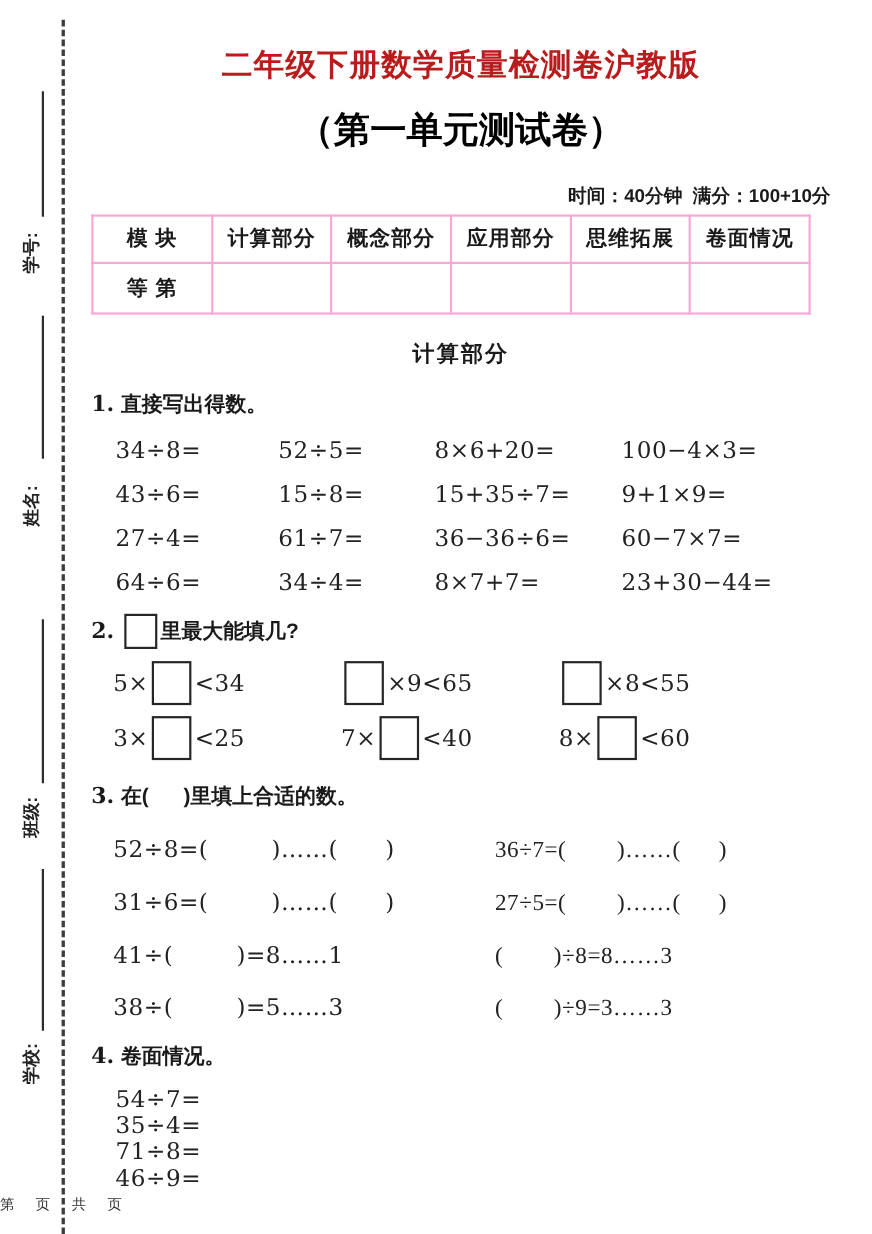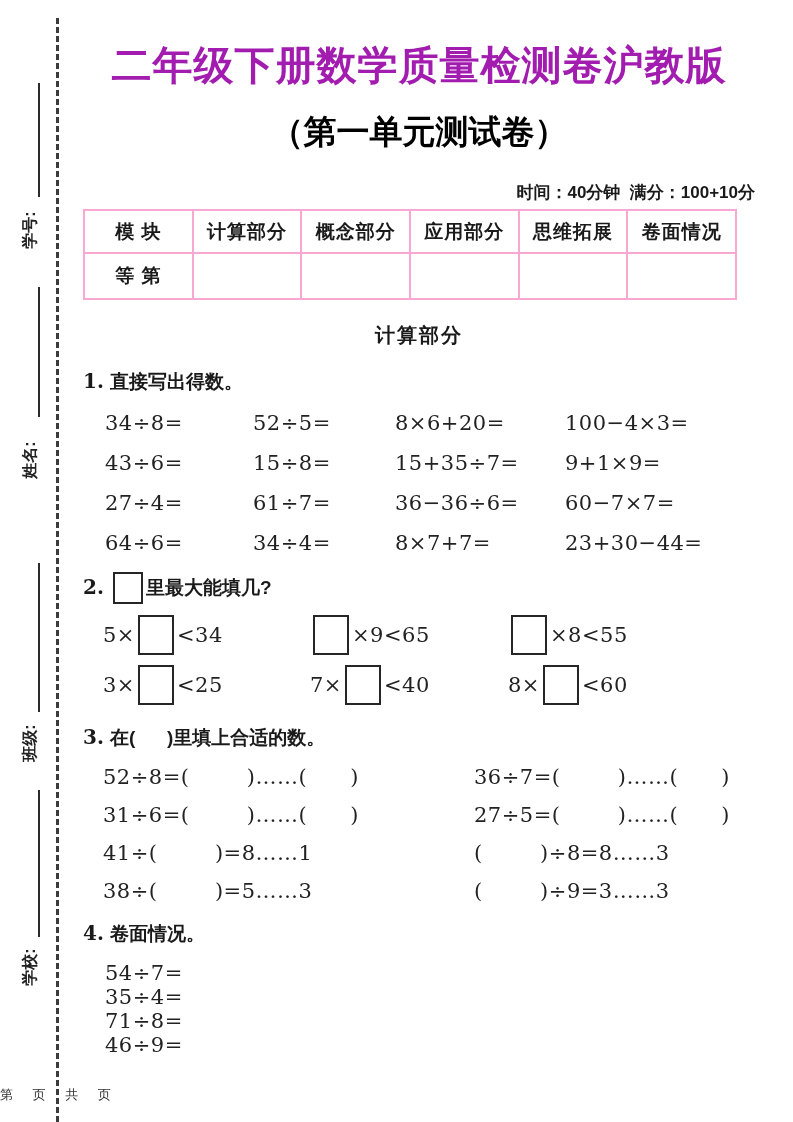--- a/index.html
+++ b/index.html
@@ -18,21 +18,21 @@
     position:absolute;left:-5px;width:70px;height:18px;line-height:18px;
     transform:rotate(-90deg);text-align:center;font-size:16px;font-weight:600;color:#222;
     white-space:nowrap;
   }
   .vlabel.t1{top:221px;}
   .vlabel.t2{top:451px;}
   .vlabel.t3{top:734px;}
   .vlabel.t4{top:958px;}
   
   .content{position:absolute;left:83px;top:0;width:672px;}
-  .title{margin:42px 0 0;font-size:40px;line-height:1.18;font-weight:800;text-align:center;letter-spacing:1px;color:#a21caf;}
+  .title{margin:42px 0 0;font-size:28px;line-height:1.18;font-weight:800;text-align:center;letter-spacing:1px;color:#b91c1c;}
   .subtitle{margin:24px 0 0;font-size:33px;line-height:1.15;font-weight:800;text-align:center;color:#000;}
   .meta{margin-top:30px;text-align:right;font-size:17px;font-weight:700;white-space:pre;}
   table.score{border-collapse:collapse;table-layout:fixed;width:654px;margin-top:5px;}
   table.score td{border:2px solid #f9a8d4;text-align:center;vertical-align:middle;
     font-size:19px;font-weight:700;letter-spacing:1px;}
   table.score tr.hdr td{height:39px;}
   table.score tr.blank td{height:42px;}
   .section-title{margin-top:22px;text-align:center;font-size:20px;font-weight:800;letter-spacing:2px;}
   .stem{margin-top:14px;font-size:19px;font-weight:700;white-space:pre;}
   .stem .qnum{font-family:"DejaVu Serif",serif;font-size:20px;font-weight:700;margin-right:6px;}
@@ -44,23 +44,23 @@
   .q1-row .c4{flex:1;}
   .sq{display:inline-block;width:32px;height:36px;border:2px solid #262626;
     vertical-align:middle;margin:0 3px;background:#fff;}
   .sq.small{width:26px;height:28px;transform:translateY(-1px);}
   .q2-row{display:flex;align-items:center;padding-left:20px;margin-top:10px;height:40px;}
   .q2-row .cell{display:flex;align-items:center;}
   .q2-row .cc1{width:207px;}
   .q2-row .cc2{width:198px;}
   .q2-row .cc3{flex:1;}
   .q2-row:first-of-type{margin-top:12px;}
-  .q3-row{display:flex;padding-left:20px;margin-top:14px;gap:24px;}
+  .q3-row{display:flex;padding-left:20px;margin-top:23px;}
   .q3-row .lc{width:347px;}
-  .q3-row .rc{flex:1;}
+  .q3-row .rc{flex:1;font-family:Liberation Serif, serif;}
   .q4-row{display:flex;padding-left:22px;margin-top:14px;flex-direction:column;}
   .q4-row .qc{width:165px;}
   .footer{position:absolute;top:1086px;left:0;width:755px;
     font-size:13px;letter-spacing:8px;color:#333;}
   .mt18{margin-top:18px;}
   .mt16{margin-top:20px;}
 </style>
 </head>
 <body>
 

